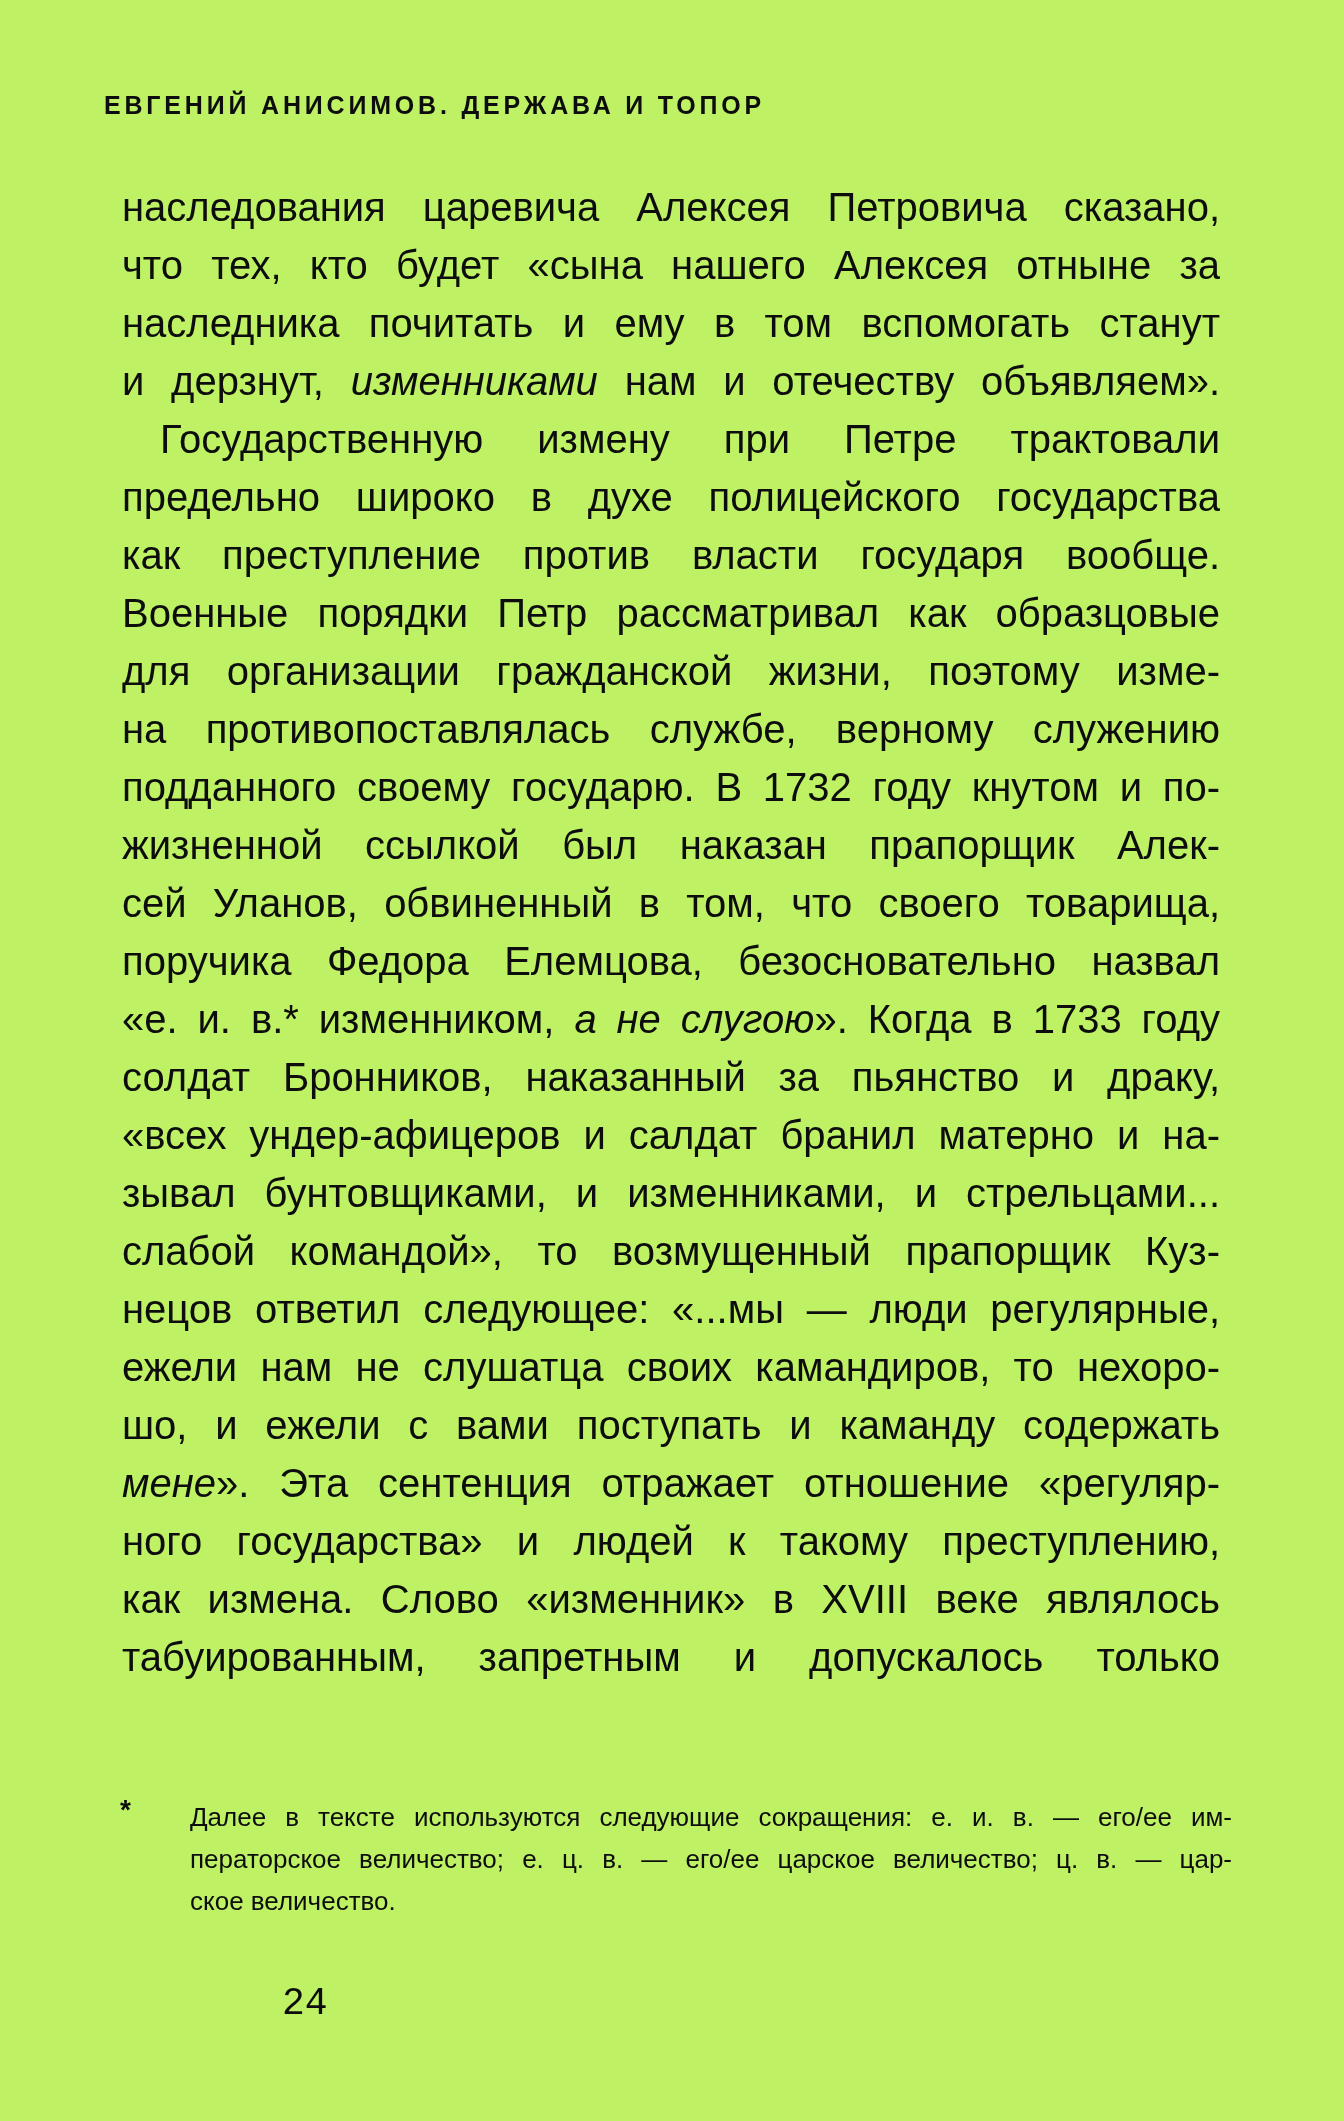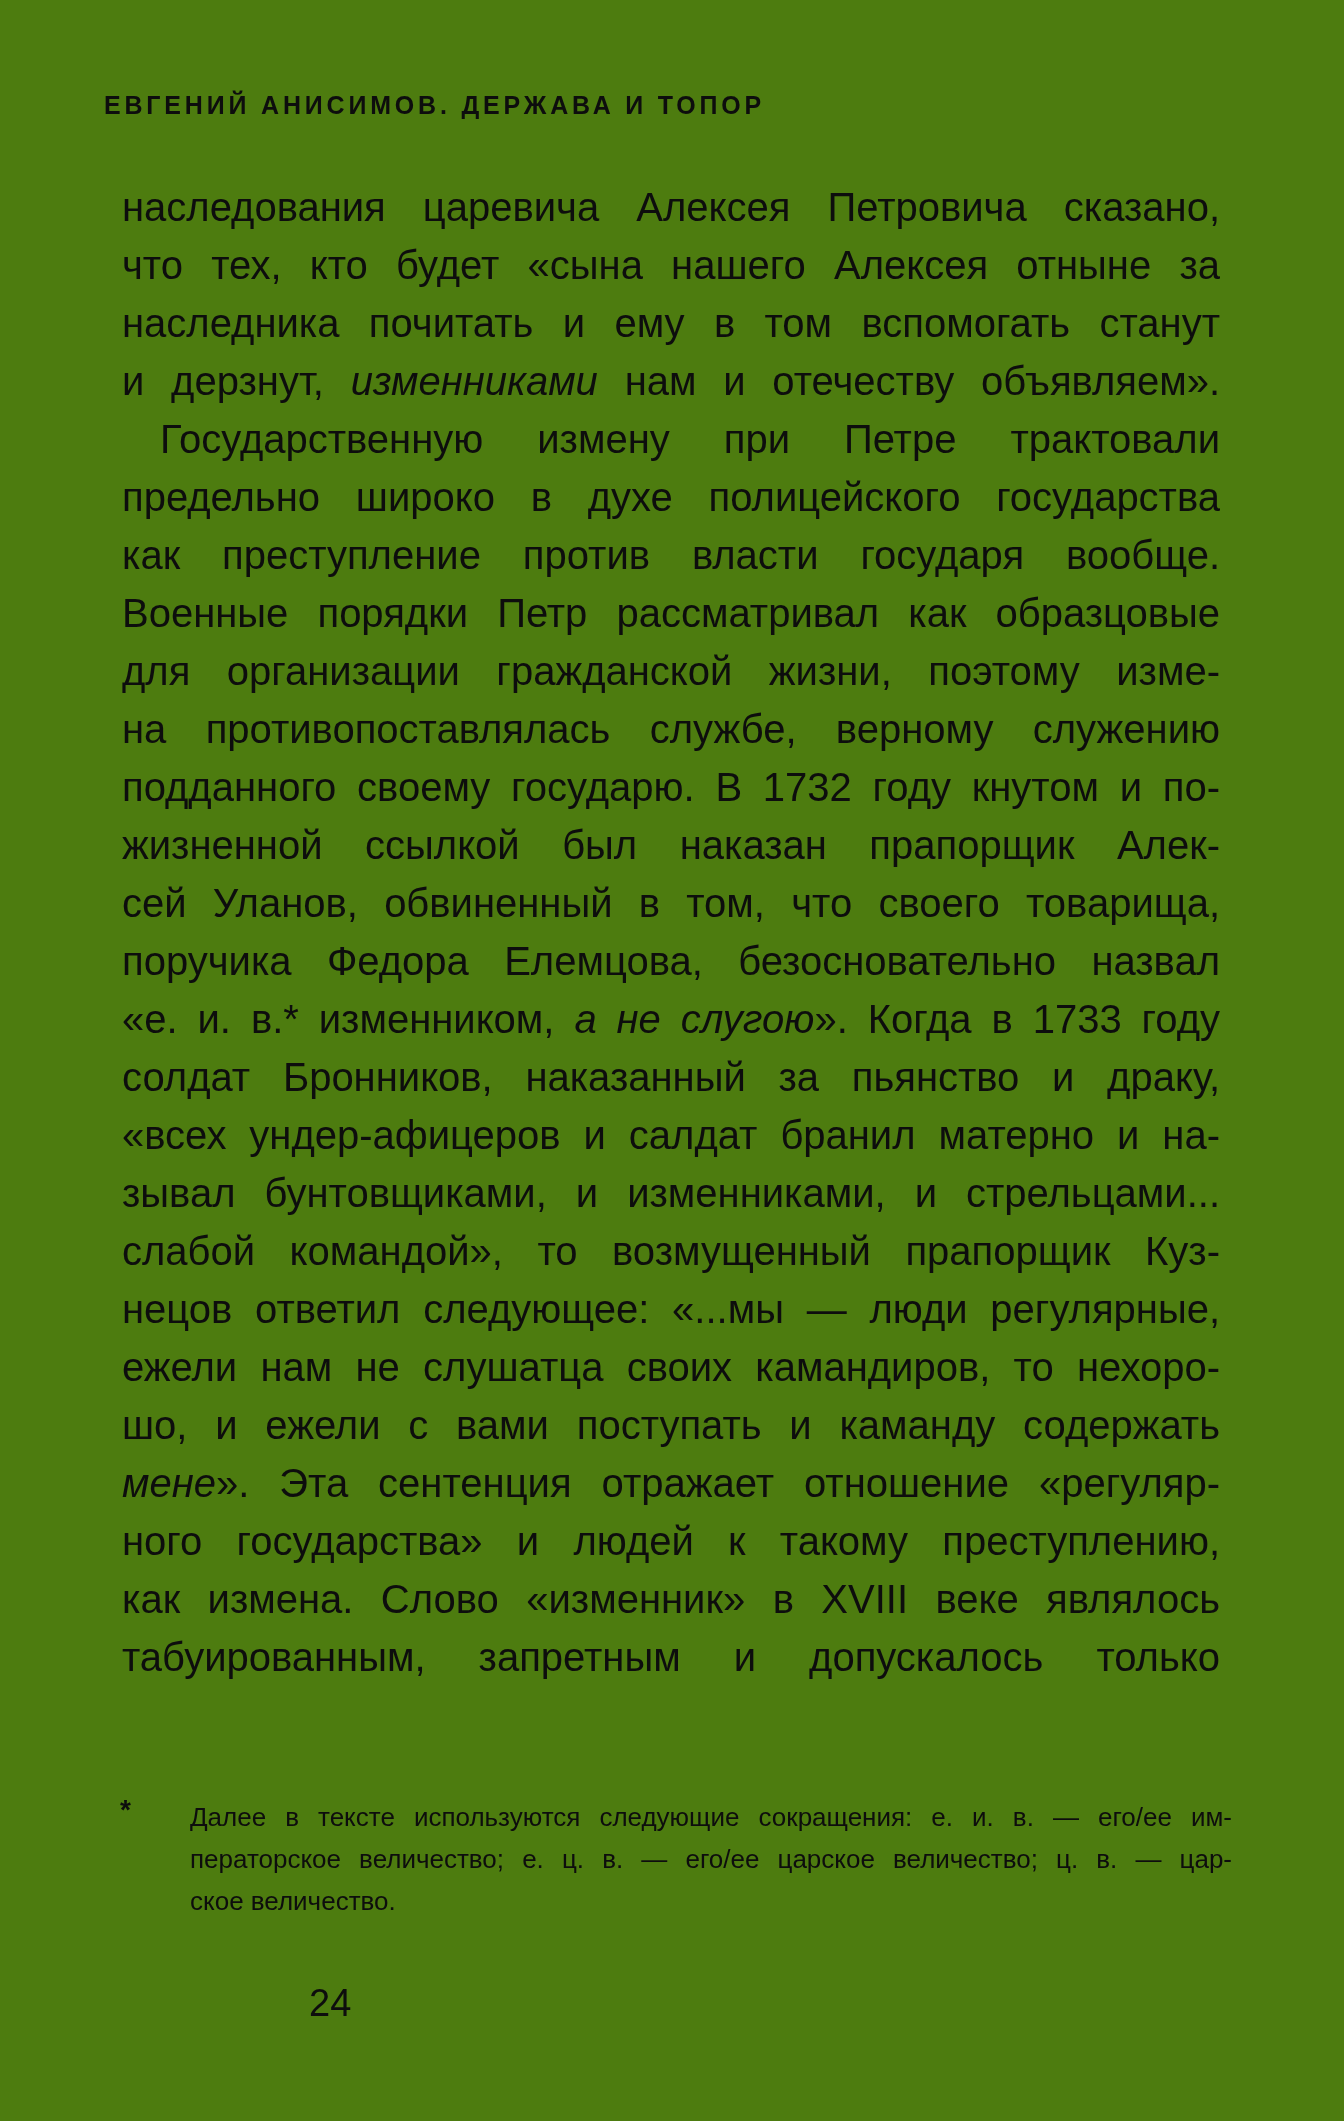--- a/index.html
+++ b/index.html
@@ -65,30 +65,29 @@
     top: 1794px;
     font-family: "Liberation Sans", sans-serif;
     font-size: 28px;
     font-weight: bold;
     color: #0d0d0d;
   }
   .page-number {
     position: absolute;
     left: 282px;
     top: 1982px;
-    font-family: Liberation Sans, sans-serif;
+    font-family: Liberation Mono, monospace;
     font-size: 38px;
     color: #0d0d0d;
-    margin-left: 27px;
   }
 </style>
 </head>
 <body>
 
-<div class="page" style="background: #4d7c0f; color: rgb(13, 13, 13);">
+<div class="page" style="background: #bef264; color: rgb(13, 13, 13);">
 
   <div class="running-header">ЕВГЕНИЙ АНИСИМОВ. ДЕРЖАВА И ТОПОР</div>
 
   <div class="body-text">
       <div class="line"><span>наследования царевича Алексея Петровича сказано,</span></div>
       <div class="line"><span>что тех, кто будет «сына нашего Алексея отныне за</span></div>
       <div class="line"><span>наследника почитать и ему в том вспомогать станут</span></div>
       <div class="line"><span>и дерзнут, </span><span class="it">изменниками</span><span> нам и отечеству объявляем».</span></div>
       <div class="line indent"><span>Государственную измену при Петре трактовали</span></div>
       <div class="line"><span>предельно широко в духе полицейского государства</span></div>

